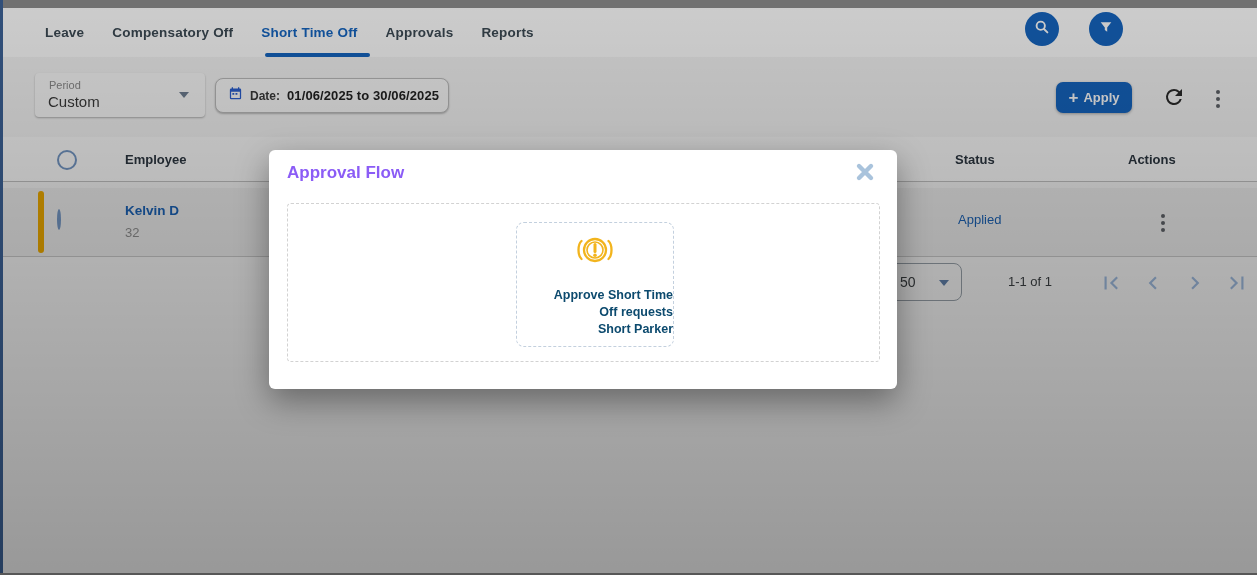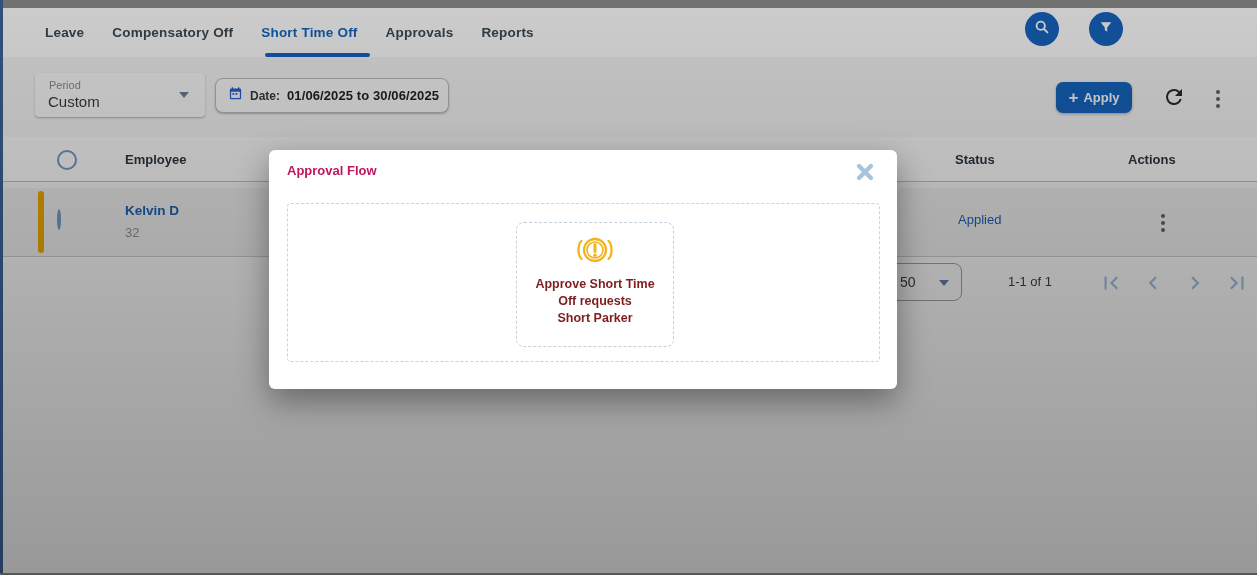--- a/index.html
+++ b/index.html
@@ -69,27 +69,27 @@
               border-radius:8px; cursor:pointer; }
   .pagesize-value { position:absolute; left:15px; top:10px; font-size:14px; color:#3c4043; }
   .pagesize-caret { position:absolute; right:12px; top:16px; border-top-color:#5f7fa8; }
   .range-label { position:absolute; left:985px; top:274px; width:90px; text-align:center; font-size:13px; color:#3c4043; }
   .pg-btn { position:absolute; top:270px; width:26px; height:26px; background:none; border:none; cursor:pointer; padding:0; }
 
   
   .backdrop { position:absolute; inset:0; background:linear-gradient(rgba(0,0,0,.20), rgba(0,0,0,.38)); z-index:50; }
   .modal { position:absolute; left:269px; top:150px; width:628px; height:239px; background:#fff;
            border-radius:6px; box-shadow:0 12px 32px rgba(0,0,0,.38); z-index:60; }
-  .modal-title { position:absolute; left:18px; top:13px; font-size:13px; font-weight:bold; color:#be185d; }
+  .modal-title { position:absolute; left:18px; top:13px; font-size:17px; font-weight:bold; color:#8b5cf6; }
   .modal-close { position:absolute; right:20px; top:11px; width:24px; height:24px; background:none; border:none; cursor:pointer; padding:0; }
   .flow-area { position:absolute; left:18px; top:53px; width:593px; height:159px;
                border:1px dashed #d2d2d2; border-radius:4px; }
   .flow-node { position:absolute; left:228px; top:18px; width:158px; height:125px; background:#fff;
                border:1px dashed #c3d0de; border-radius:8px; text-align:center; }
-  .node-text { margin-top:6px; font-size:12.5px; line-height:17px; font-weight:600; color:#7f1d1d; }
+  .node-text { margin-top:17px; font-size:12.5px; line-height:17px; font-weight:600; color:#0c4a6e;text-align:right; }
   .alert-wrap { margin-top:11px; }
 </style>
 </head>
 <body>
 
 <div class="app">
 
   <div class="top-strip"></div>
   <div class="left-edge"></div>
   <div class="bottom-edge"></div>

